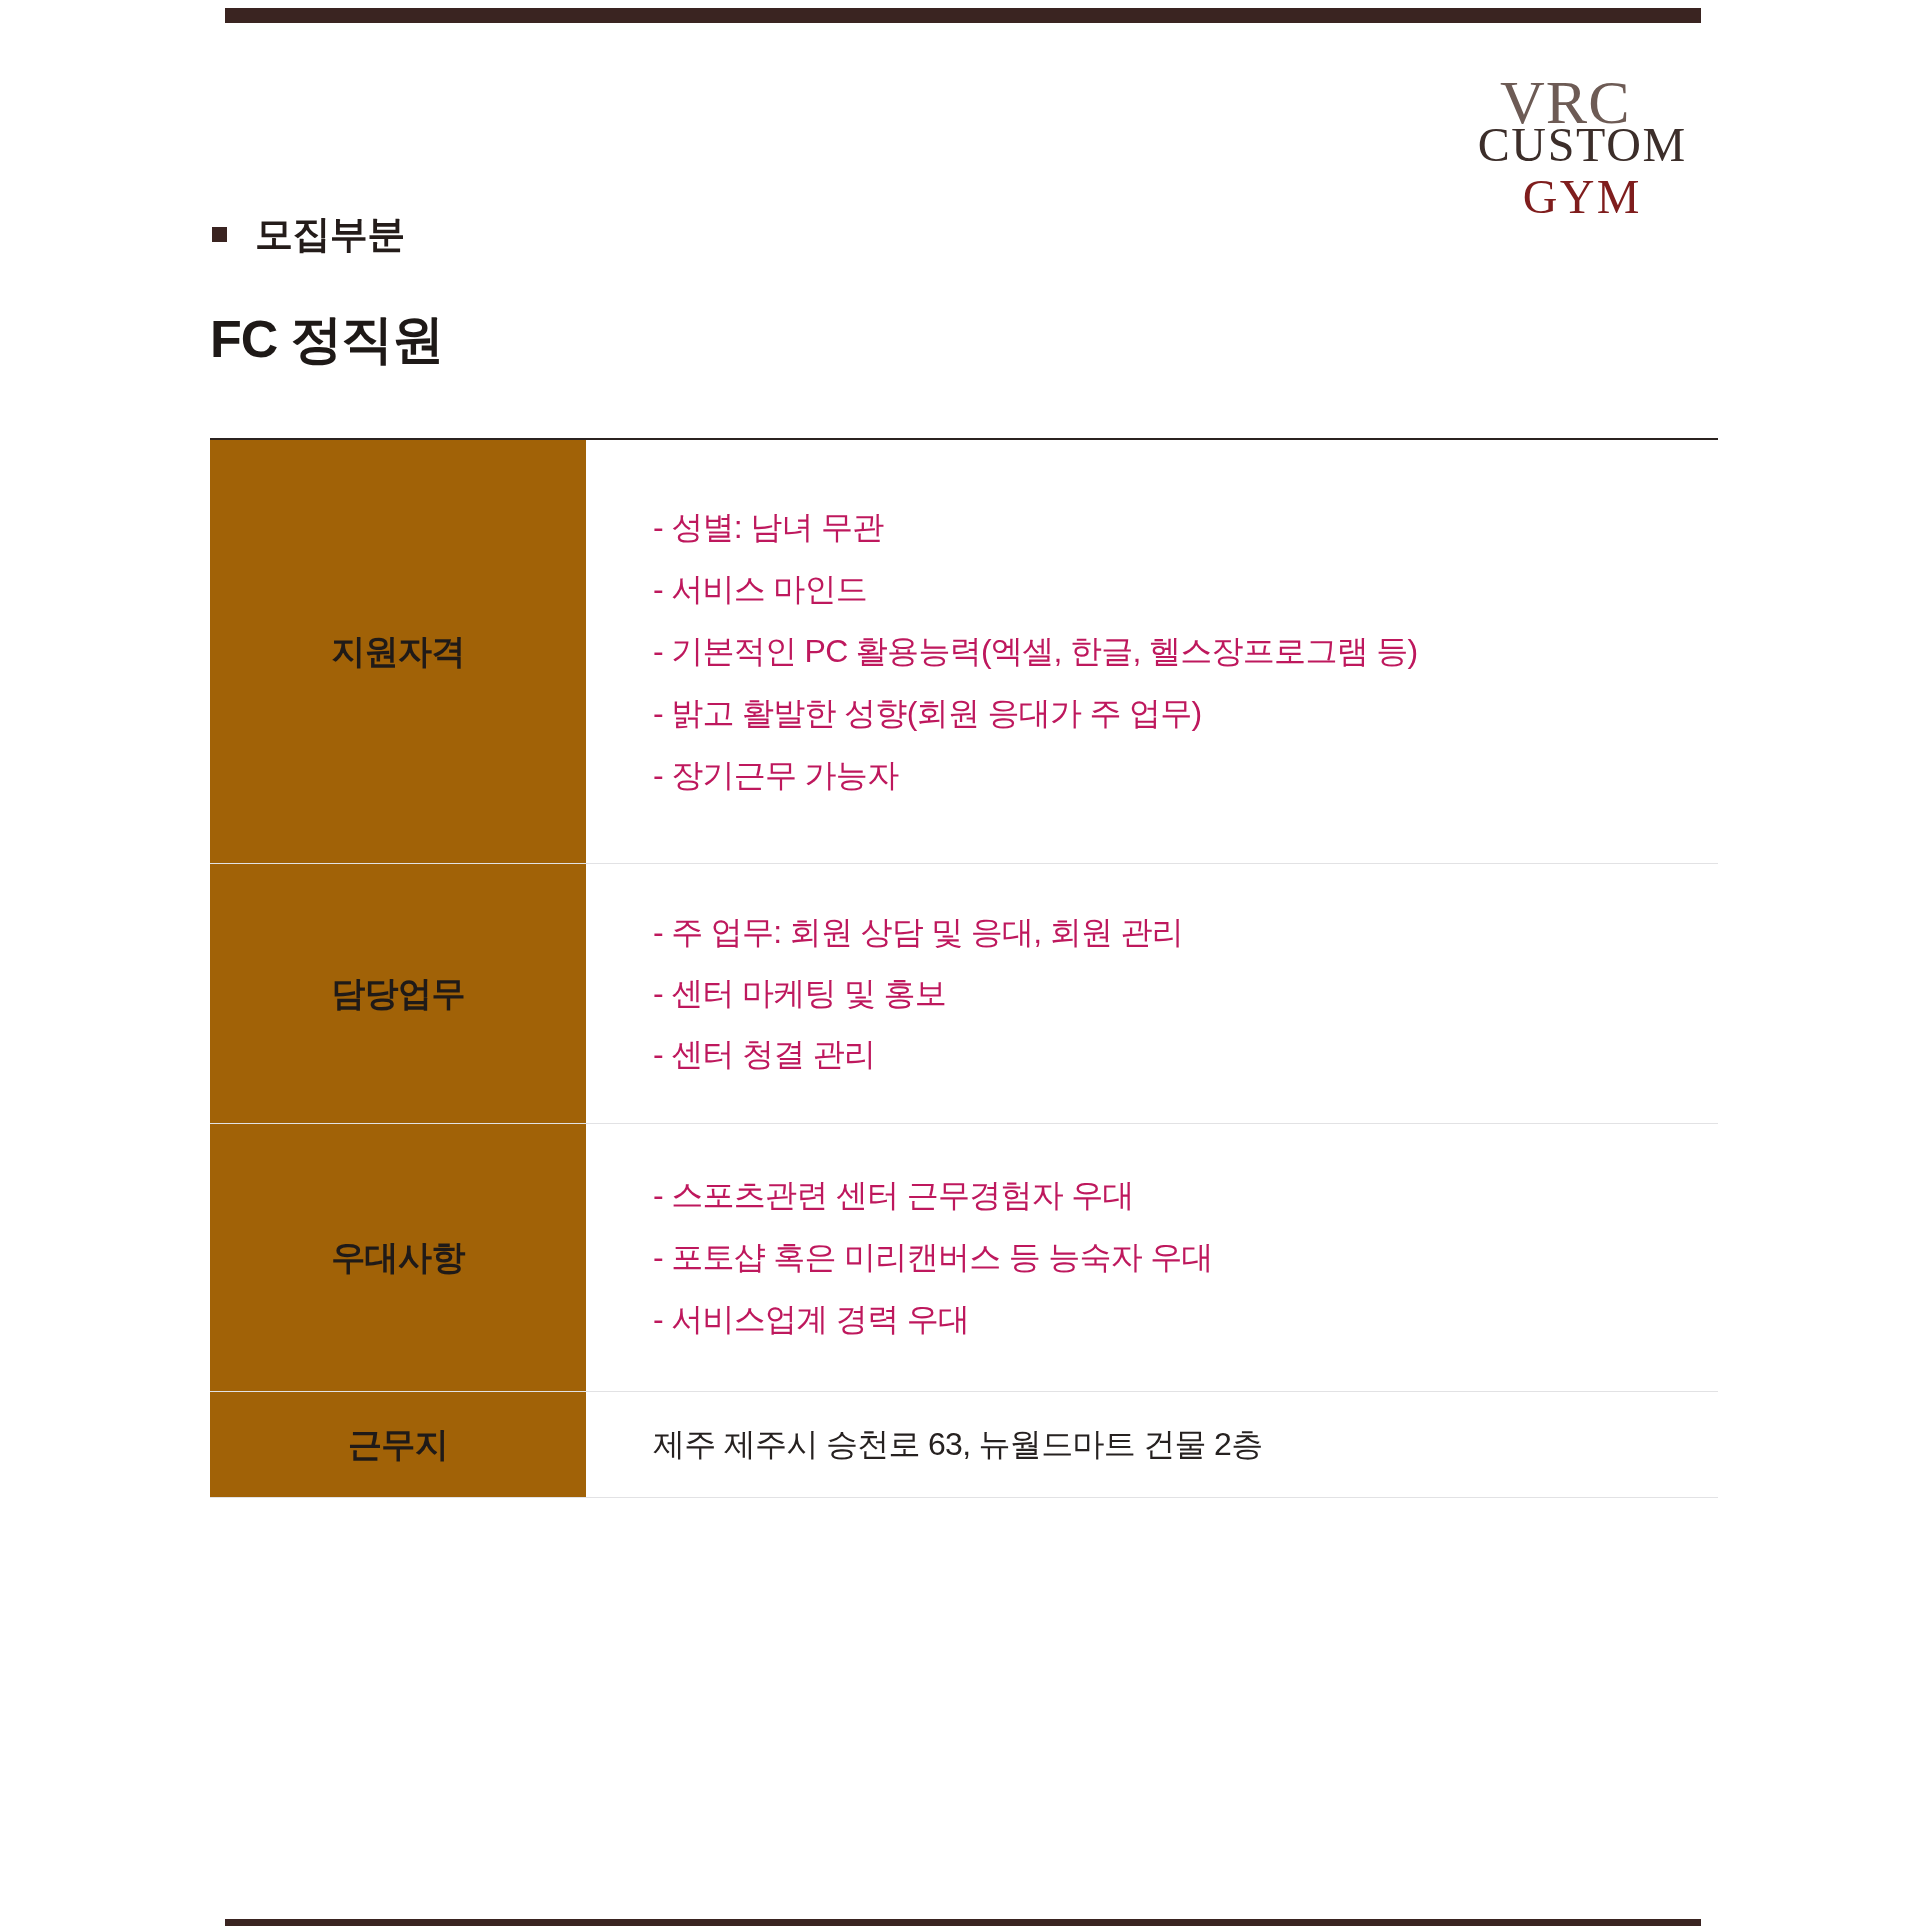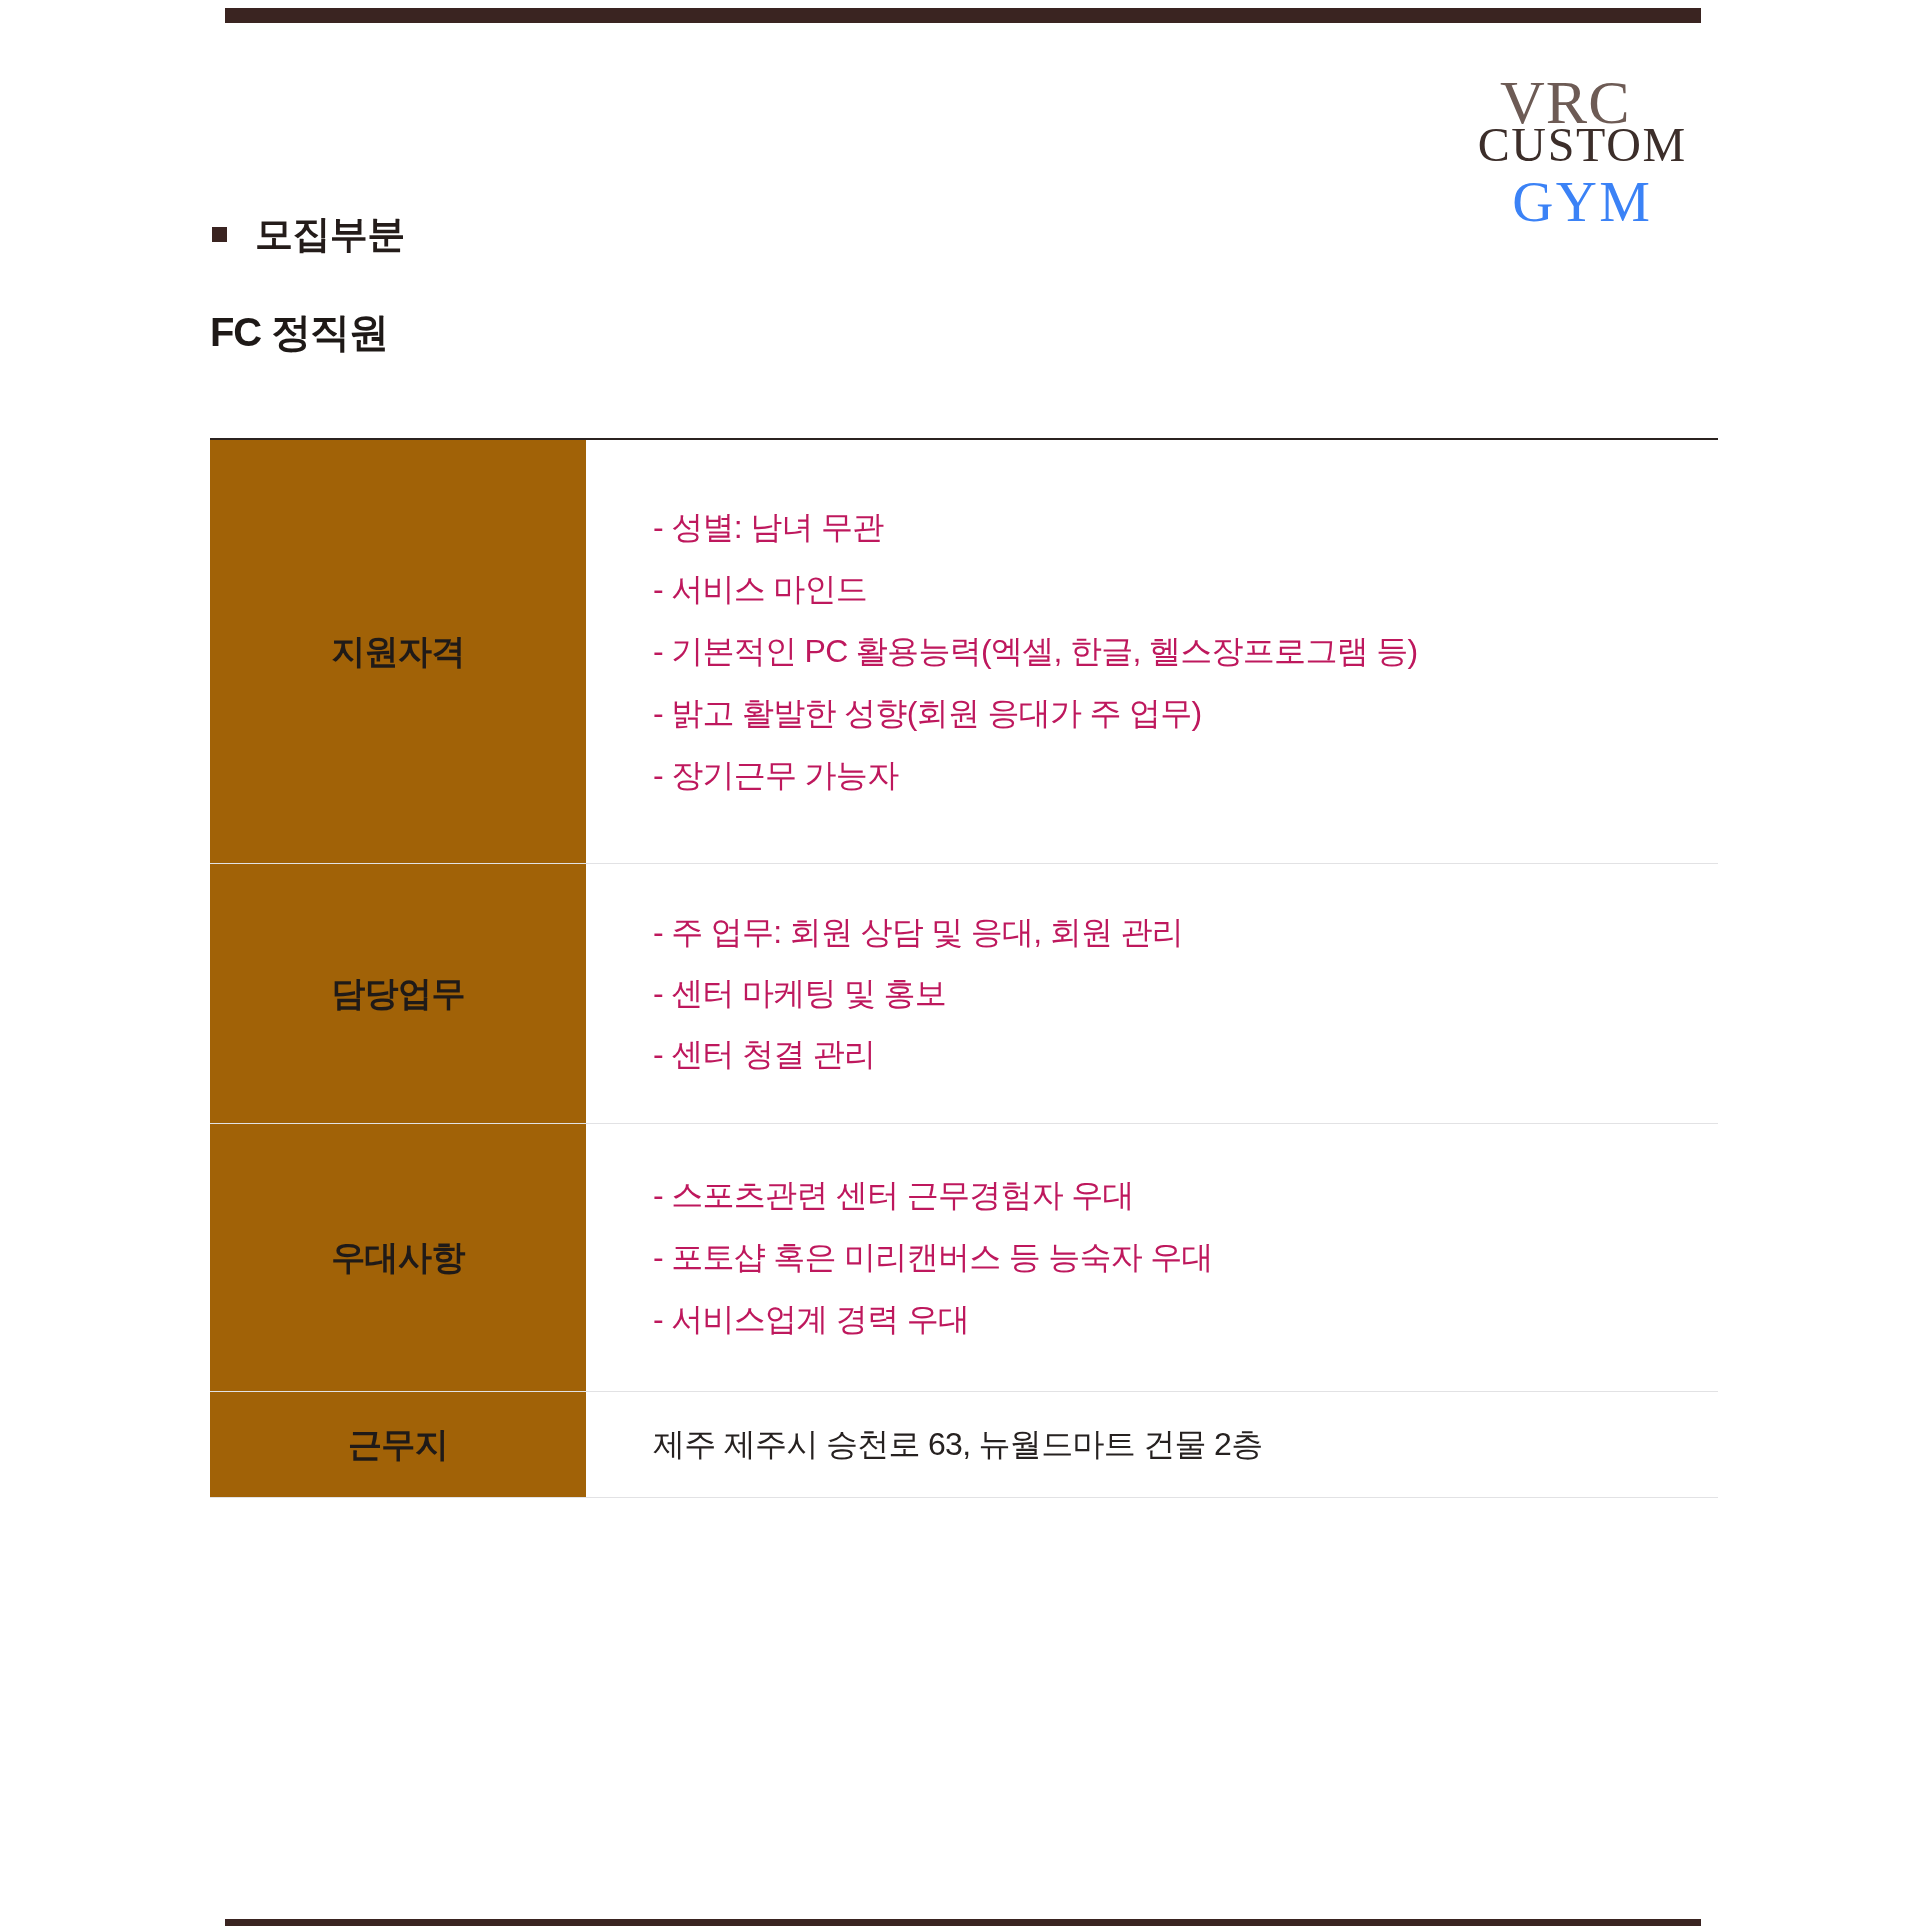--- a/index.html
+++ b/index.html
@@ -59,24 +59,24 @@
   .logo-custom {
     font-family: "Liberation Serif", "DejaVu Serif", serif;
     font-size: 48px;
     letter-spacing: 1.7px;
     display: block;
     color: #3c2e2a;
     text-align: center;
   }
   .logo-gym {
     font-family: "Liberation Serif", "DejaVu Serif", serif;
-    font-size: 57px;
+    font-size: 48px;
     letter-spacing: 2.3px;
     display: block;
-    color: #3b82f6;
+    color: #7f1d1d;
     margin-top: 4.6px;
   }
 
   
   .section-head {
     position: absolute;
     left: 212px;
     top: 201px;
     display: flex;
     align-items: center;
@@ -93,21 +93,21 @@
     font-size: 38px;
     font-weight: 700;
     color: #241c1a;
     letter-spacing: -0.6px;
   }
 
   .job-title {
     position: absolute;
     left: 210px;
     top: 297px;
-    font-size: 40px;
+    font-size: 52px;
     font-weight: 700;
     color: #1e1917;
     letter-spacing: -1.1px;
   }
 
   
   .table {
     position: absolute;
     left: 210px;
     top: 430px;

